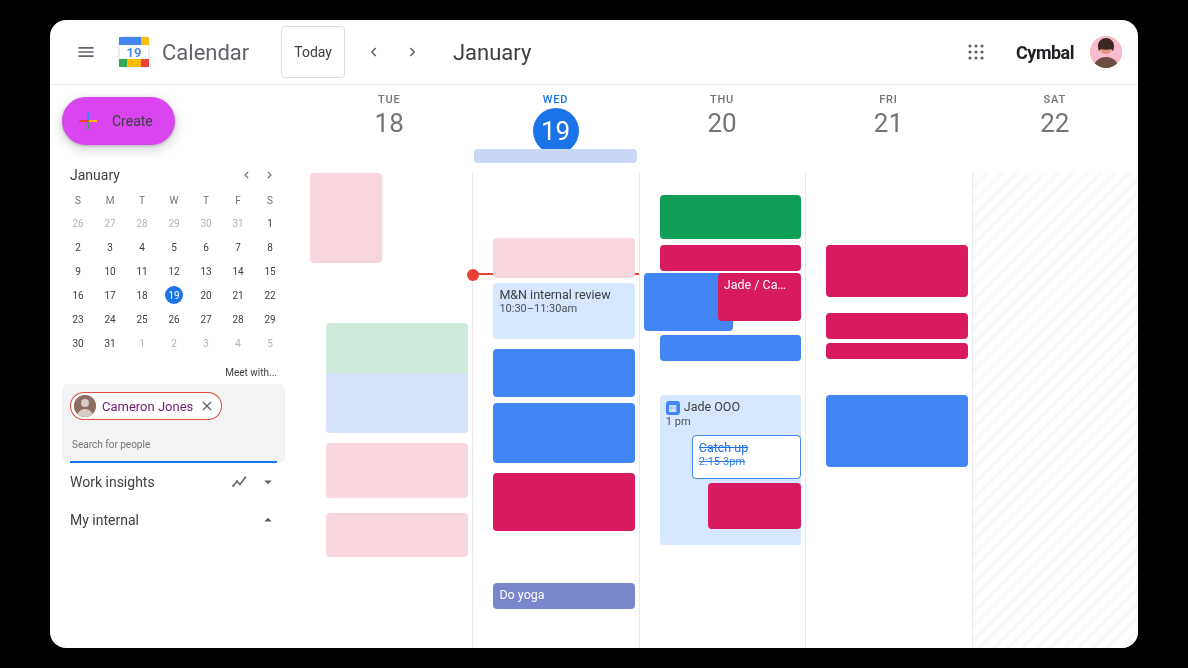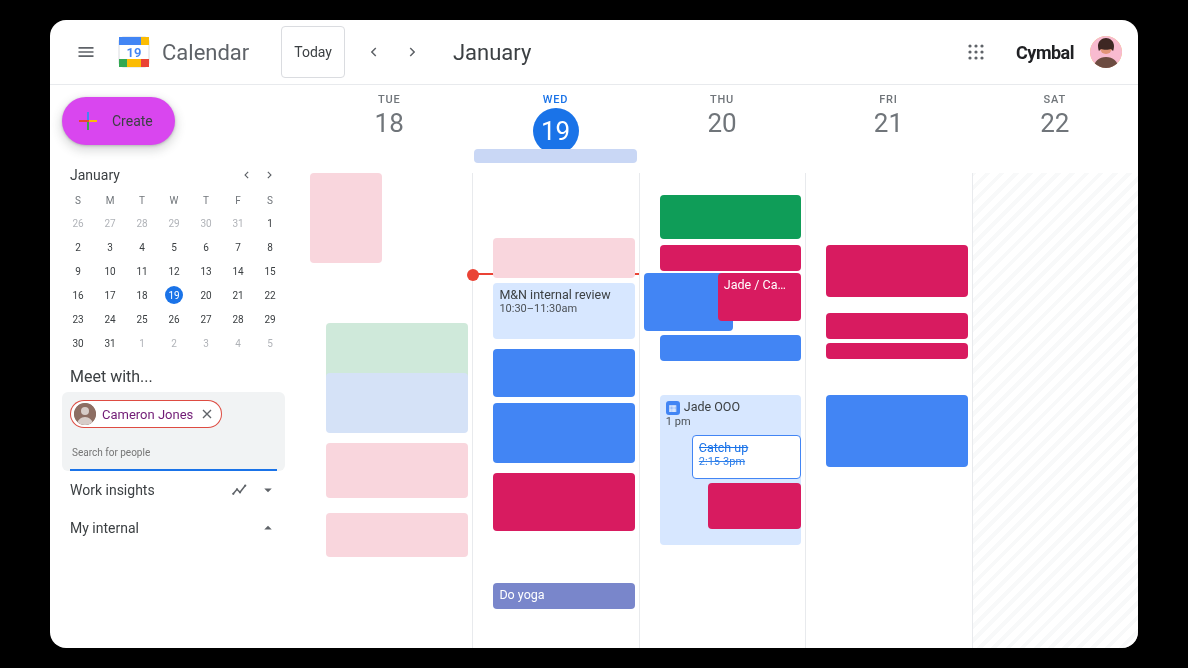--- a/index.html
+++ b/index.html
@@ -51,21 +51,21 @@
   .mini-head { display:flex; align-items:center; justify-content:space-between; padding:4px 4px 4px 8px;}
   .mini-month { font-size:14px; color:#3c4043;}
   .mini-nav { display:flex;}
   .mini-nav button { width:24px; height:24px; border:none; background:transparent; border-radius:50%; display:flex; align-items:center; justify-content:center; cursor:pointer; color:#5f6368;}
   .mini-cal { width:224px;}
   .mini-grid { display:grid; grid-template-columns:repeat(7,1fr); text-align:center; }
   .mini-dow { font-size:10px; color:#70757a; height:20px; line-height:20px;}
   .mini-cell { font-size:10px; color:#3c4043; height:24px; display:flex; align-items:center; justify-content:center; cursor:pointer;}
   .mini-cell.dim { color:#b0b3b8;}
   .mini-cell.today span { background:#1a73e8; color:#fff; width:18px; height:18px; border-radius:50%; display:flex; align-items:center; justify-content:center;}
-  .section-label { font-size:16px; color:#3c4043; padding:12px 8px 6px 8px;}
+  .section-label { font-size:10px; color:#3c4043; padding:12px 8px 6px 8px;text-align:right;}
   .meet-box {
     background:#f1f3f4; border-radius:6px; padding:8px 8px 0 8px;
   }
   .chip {
     display:inline-flex; align-items:center; gap:6px; height:28px; border:1.5px solid #d93025dd; border-radius:14px;
     padding:0 6px 0 3px; background:#fff; font-size:13px; color:#701a75;
   }
   .chip .chip-avatar { width:22px; height:22px; border-radius:50%; background:#8d6e63; overflow:hidden;}
   .chip .chip-x { width:16px; height:16px; color:#5f6368; cursor:pointer;}
   .search-people {

